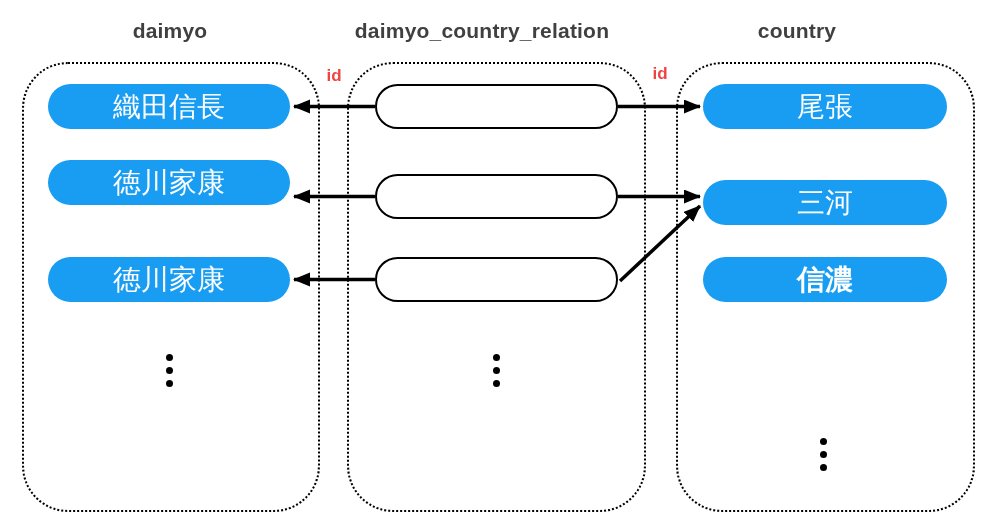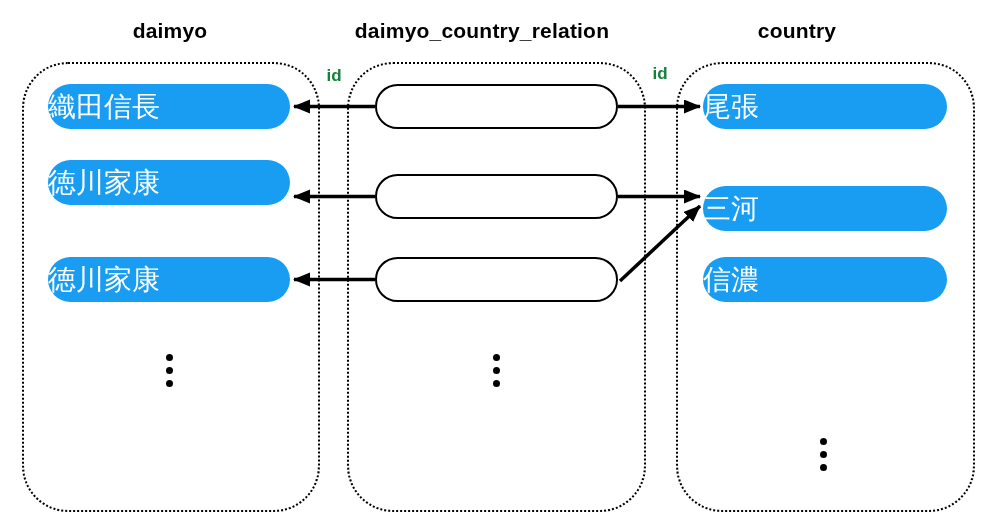--- a/index.html
+++ b/index.html
@@ -16,39 +16,39 @@
     overflow: hidden;
   }
   .col-title {
     position: absolute;
     top: 17px;
     height: 28px;
     line-height: 28px;
     text-align: center;
     font-size: 21px;
     font-weight: bold;
-    color: #000000;
+    color: #404040;
     letter-spacing: 0.2px;
     z-index: 4;
   }
   .table-box {
     position: absolute;
     top: 62px;
     height: 450px;
     border: 2.2px dotted #000000;
     border-radius: 46px;
     box-sizing: border-box;
     background: transparent;
     z-index: 1;
   }
   .pill {
     position: absolute;
     height: 45px;
     line-height: 45px;
-    text-align: left;
+    text-align: center;
     border-radius: 23px;
     font-size: 28px;
     box-sizing: border-box;
     z-index: 2;
     white-space: nowrap;
   }
   .pill.blue {
     background: var(--pill-blue, #189DF2);
     color: var(--pill-text, #ffffff);
   }
@@ -58,21 +58,21 @@
     color: #000000;
   }
   .id-label {
     position: absolute;
     width: 34px;
     height: 22px;
     line-height: 22px;
     text-align: center;
     font-size: 17px;
     font-weight: bold;
-    color: #15803d;
+    color: #ef4444;
     z-index: 5;
   }
   .arrow-layer {
     position: absolute;
     left: 0;
     top: 0;
     width: 1000px;
     height: 532px;
     z-index: 3;
     pointer-events: none;
@@ -106,22 +106,22 @@
 
   <div class="pill blue" style="left:48px; top:84px;  width:242px;">織田信長</div>
   <div class="pill blue" style="left:48px; top:160px; width:242px;">徳川家康</div>
   <div class="pill blue" style="left:48px; top:257px; width:242px;">徳川家康</div>
 
   <div class="pill white" style="left:375px; top:84px;  width:243px;"></div>
   <div class="pill white" style="left:375px; top:174px; width:243px;"></div>
   <div class="pill white" style="left:375px; top:257px; width:243px;"></div>
 
   <div class="pill blue" style="left:703px; top:84px;  width:244px;">尾張</div>
-  <div class="pill blue" style="left:703px; top:186px; width:244px;">三河</div>
-  <div class="pill blue" style="left:703px; top:257px; width:244px;">信濃</div>
+  <div class="pill blue" style="left:703px; top:180px; width:244px;">三河</div>
+  <div class="pill blue" style="left:703px; top:257px; width:244px;font-weight:bold;">信濃</div>
 
   <div class="id-label" style="left:317px; top:65px;">id</div>
   <div class="id-label" style="left:643px; top:63px;">id</div>
 
   <div class="vdots" style="left:166px; top:354px;">
     <span class="dot"></span>
       <span class="dot"></span>
       <span class="dot"></span>
   </div>
   <div class="vdots" style="left:493px; top:354px;">

